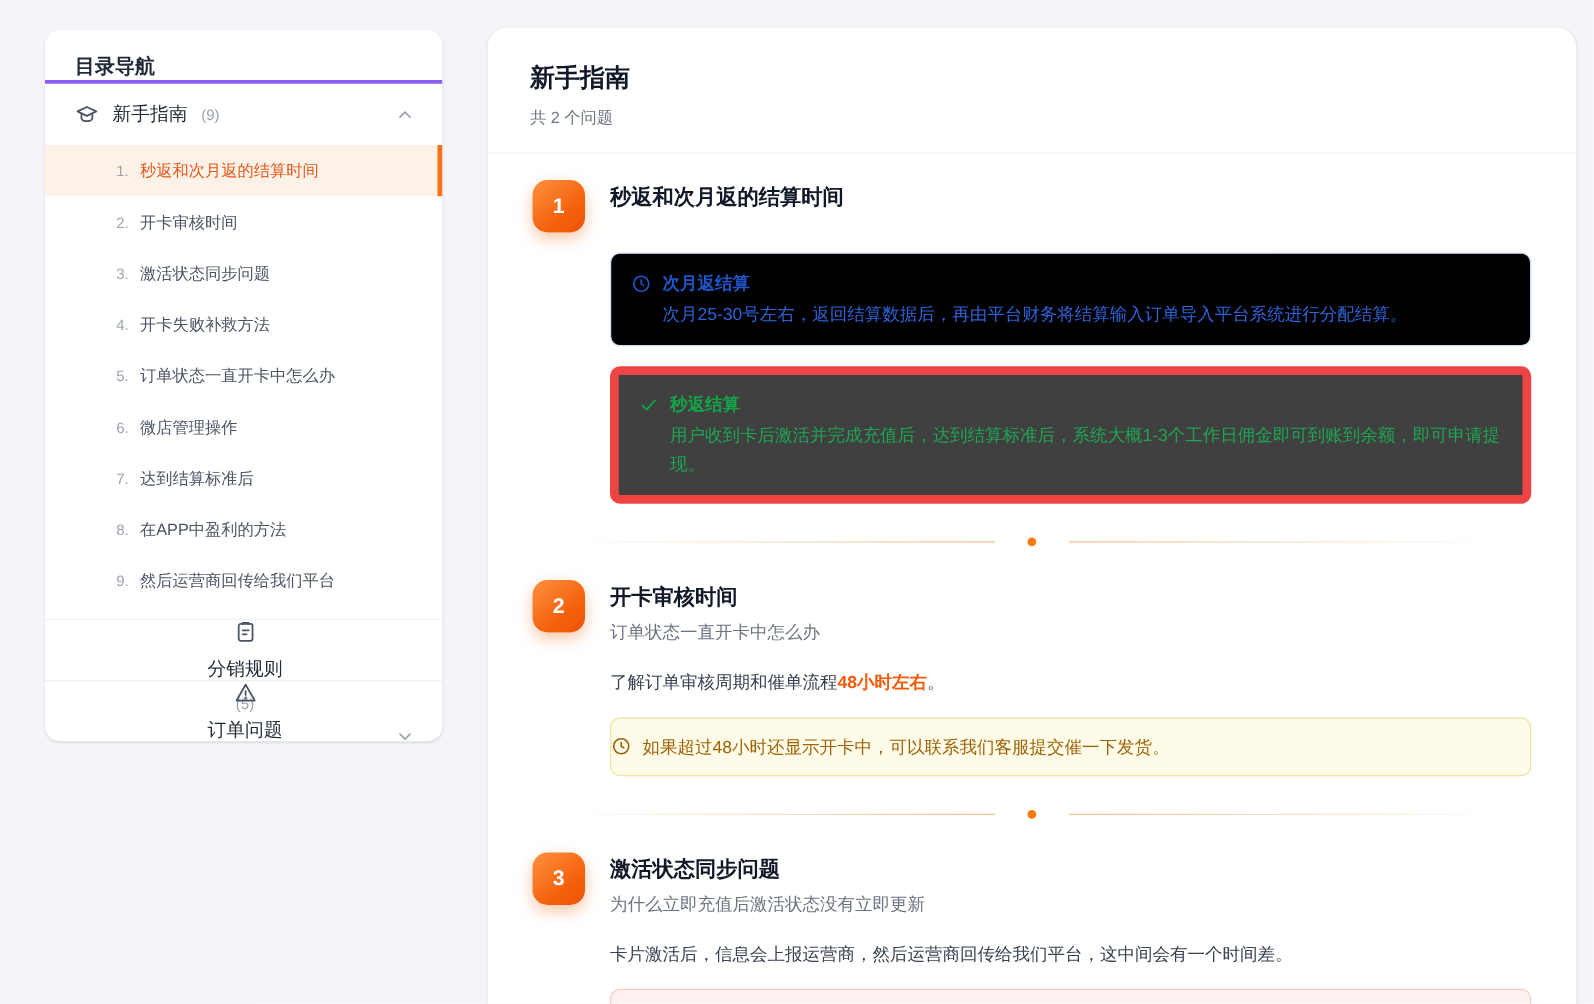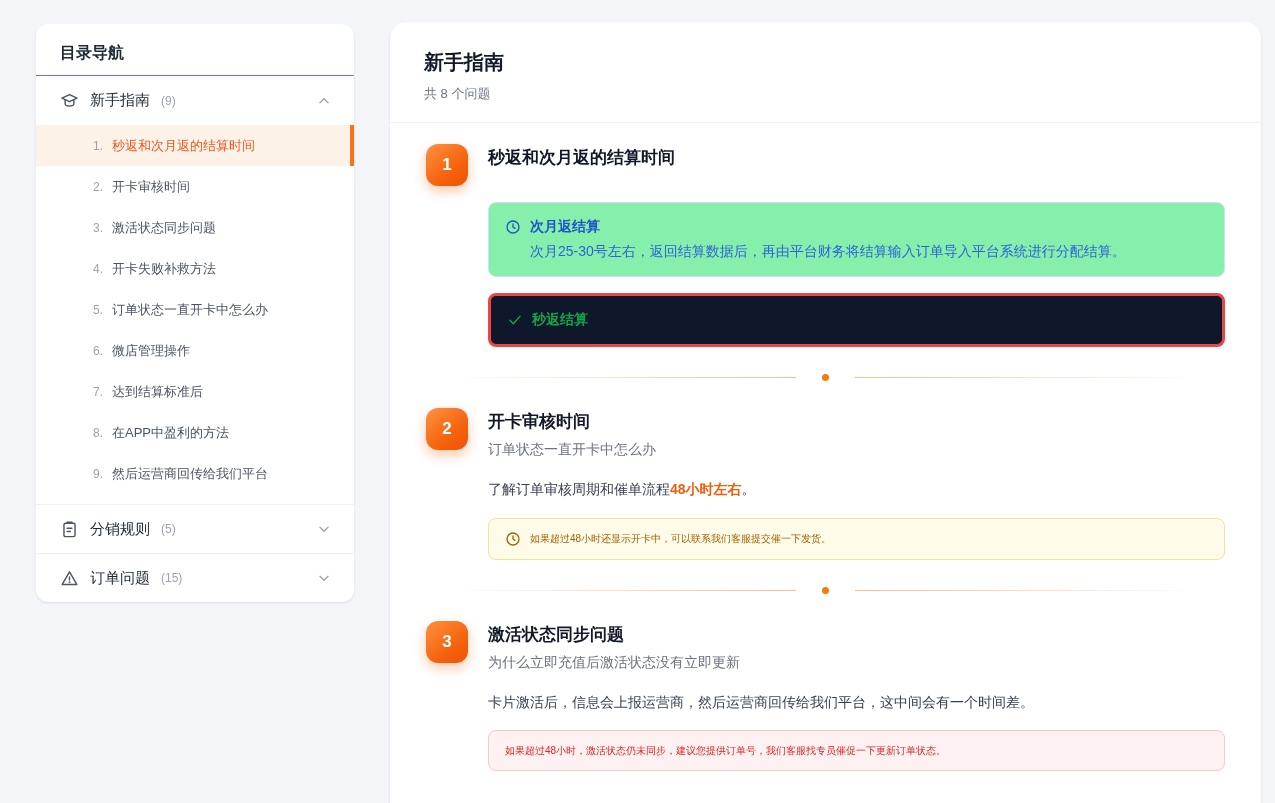--- a/index.html
+++ b/index.html
@@ -11,28 +11,28 @@
     position:relative;
   }
   .card { background:#fff; box-shadow:0 1px 2px rgba(16,24,40,.05),0 1px 3px rgba(16,24,40,.06); }
 
   
   .sidebar {
     position:absolute; left:36px; top:24px; width:318px;
     border-radius:12px; overflow:hidden;
   }
   .sidebar-header {
-    padding:19px 24px 11px; font-size:16px; font-weight:bold; color:#1f2937;
-    border-bottom:1px solid #8b5cf6;
+    padding:19px 24px 0; font-size:16px; font-weight:bold; color:#1f2937;
+    border-bottom:3px solid #8b5cf6;
   }
   .section-row {
     display:flex; align-items:center; gap:11px;
     padding:0 22px 0 24px; height:49px; cursor:pointer;
   }
-  .section-row + .section-row, .sec-border { border-top:1px solid #f0f1f3; }
+  .section-row + .section-row, .sec-border { border-top:1px solid #f0f1f3;flex-direction:column; }
   .section-icon { width:19px; height:19px; color:#4b5563; flex:0 0 auto; display:flex; }
   .section-icon svg { width:100%; height:100%; }
   .section-label { font-size:15px; color:#1f2937; }
   .section-count { font-size:12px; color:#9ca3af; }
   .chevron { margin-left:auto; width:16px; height:16px; color:#9ca3af; display:flex; }
   .chevron svg { width:100%; height:100%; }
   .toc-list { padding-bottom:10px; }
   .toc-item {
     display:flex; align-items:center; gap:9px;
     height:41px; padding:0 20px 0 57px;
@@ -64,29 +64,29 @@
   }
   .q-title { font-size:17px; font-weight:bold; color:#111827; padding-top:2px; }
   .q-subtitle { margin-top:8px; font-size:14px; color:#6b7280; }
   .q-body { margin-left:62px; }
 
   .rich-box { margin-top:16px; border-radius:8px; padding:12px 16px 13px; font-size:14px; line-height:1.65; }
   .rich-box .box-head { display:flex; align-items:center; gap:9px; font-weight:bold; }
   .rich-box .box-icon { width:16px; height:16px; display:flex; flex:0 0 auto; }
   .rich-box .box-icon svg { width:100%; height:100%; }
   .rich-box .box-body { margin-left:25px; margin-top:2px; }
-  .box-info    { background:#86efac; border:1px solid #cfdffa; color:#2e62d9; }
+  .box-info    { background:#000000; border:1px solid #cfdffa; color:#2e62d9; }
   .box-info .box-head { color:#1d54c8; }
-  .box-success { background:#0f172a; border:3px solid #ef4444; color:#1ea552; }
+  .box-success { background:#404040; border:7px solid #ef4444; color:#1ea552; }
   .box-success .box-head { color:#15a348; }
 
   .q-paragraph { margin-top:19px; font-size:14px; color:#374151; line-height:1.6; }
   .q-highlight { color:#f25c09; font-weight:bold;margin-top:24px; }
 
-  .note { margin-top:17px; border-radius:8px; padding:12px 16px; font-size:10px;
+  .note { margin-top:17px; border-radius:8px; padding:12px 0; font-size:14px;
           display:flex; align-items:center; gap:9px; line-height:1.5; }
   .note .note-icon { width:16px; height:16px; display:flex; flex:0 0 auto; }
   .note .note-icon svg { width:100%; height:100%; }
   .note-warning { background:#fefce8; border:1px solid #f1e3a3; color:#a16207; }
   .note-danger  { background:#fdf1f1; border:1px solid #f6cbcb; color:#dc2626; }
 
   .q-divider { display:flex; align-items:center; margin:27px 22px; }
   .q-divider .dl { flex:1; height:1px; }
   .q-divider .dl.left  { background:linear-gradient(90deg,  rgba(234,141,53,0), rgba(234,141,53,.55)); }
   .q-divider .dl.right { background:linear-gradient(270deg, rgba(234,141,53,0), rgba(234,141,53,.55)); }
@@ -184,21 +184,21 @@
       <svg viewBox="0 0 24 24" fill="none" stroke="currentColor" stroke-width="2" stroke-linecap="round" stroke-linejoin="round">
           <polyline points="6 9.5 12 15.5 18 9.5"></polyline>
         </svg>
     </span>
   </div>
 </aside>
 
 <main class="main card">
   <div class="main-header">
     <div class="main-title">新手指南</div>
-    <div class="main-subtitle">共 8 个问题</div>
+    <div class="main-subtitle">共 2 个问题</div>
   </div>
 
   <div class="main-content">
 
     <section>
       <div class="q-head">
         <div class="q-badge">1</div>
         <div>
           <div class="q-title">秒返和次月返的结算时间</div>
         </div>
@@ -218,20 +218,21 @@
         </div>
         <div class="rich-box box-success">
           <div class="box-head">
             <span class="box-icon">
               <svg viewBox="0 0 24 24" fill="none" stroke="currentColor" stroke-width="2.2" stroke-linecap="round" stroke-linejoin="round">
                 <polyline points="4.5 12.5 9.5 17.5 19.5 6.5"></polyline>
               </svg>
             </span>
             <span>秒返结算</span>
           </div>
+          <div class="box-body">用户收到卡后激活并完成充值后，达到结算标准后，系统大概1-3个工作日佣金即可到账到余额，即可申请提现。</div>
         </div>
       </div>
     </section>
 
     <div class="q-divider">
       <span class="dl left"></span>
         <span class="dot"></span>
         <span class="dl right"></span>
     </div>
 

